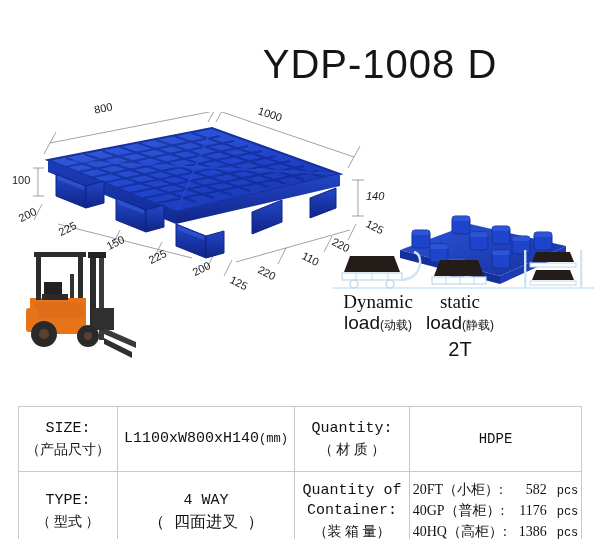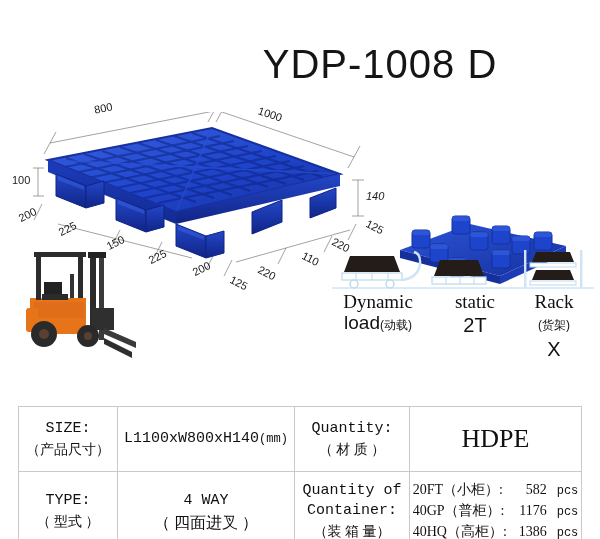--- a/index.html
+++ b/index.html
@@ -103,32 +103,32 @@
     font-size: 15px;
     line-height: 20px;
     letter-spacing: 0px;
   }
   .lbl-cn {
     font-family: "Liberation Serif", serif;
     font-size: 14px;
     line-height: 21px;
   }
   .val-serif {
-    font-family: Liberation Serif, serif;
+    font-family: Liberation Mono, monospace;
     font-size: 16px;
     line-height: 22px;
   }
   .val-mono {
     font-family: "Liberation Mono", monospace;
     font-size: 15px;
     line-height: 22px;
   }
   .val-big {
-    font-family: Liberation Serif, serif;
-    font-size: 26px;
+    font-family: Liberation Mono, monospace;
+    font-size: 14px;
   }
   .unit-mm { font-size: 12px; }
 
   .qty-list {
     display: inline-block;
     text-align: left;
     font-family: "Liberation Serif", serif;
     font-size: 14px;
     line-height: 19px;
     white-space: nowrap;
@@ -372,32 +372,28 @@
       </g>
     </svg>
 
     <div class="load-col" style="left:-4px; width:100px;">
       <div class="load-l1">Dynamic</div>
       <div class="load-l2">
         <span>load</span><span class="load-cn">(动载)</span>
       </div>
     </div>
 
-    <div class="load-col" style="left:96px; width:94px;">
+    <div class="load-col" style="left:81px; width:94px;">
       <div class="load-l1">static</div>
+      <div class="load-l2">
+        <span>load</span><span class="load-cn">(静载)</span>
+      </div>
       <div class="load-val">2T</div>
     </div>
 
-    <div class="load-col" style="left:182px; width:80px;">
-      <div class="load-l1">Rack</div>
-      <div class="load-l2">
-        <span class="load-cn">(货架)</span>
-      </div>
-      <div class="load-val">X</div>
-    </div>
   </div>
 
   <table class="spec-table">
     <tbody>
         <tr class="r1">
       <td style="width:98px;">
         <div class="cell-pad">
           <div class="lbl-en">SIZE:</div>
           <div class="lbl-cn">（产品尺寸）</div>
         </div>

